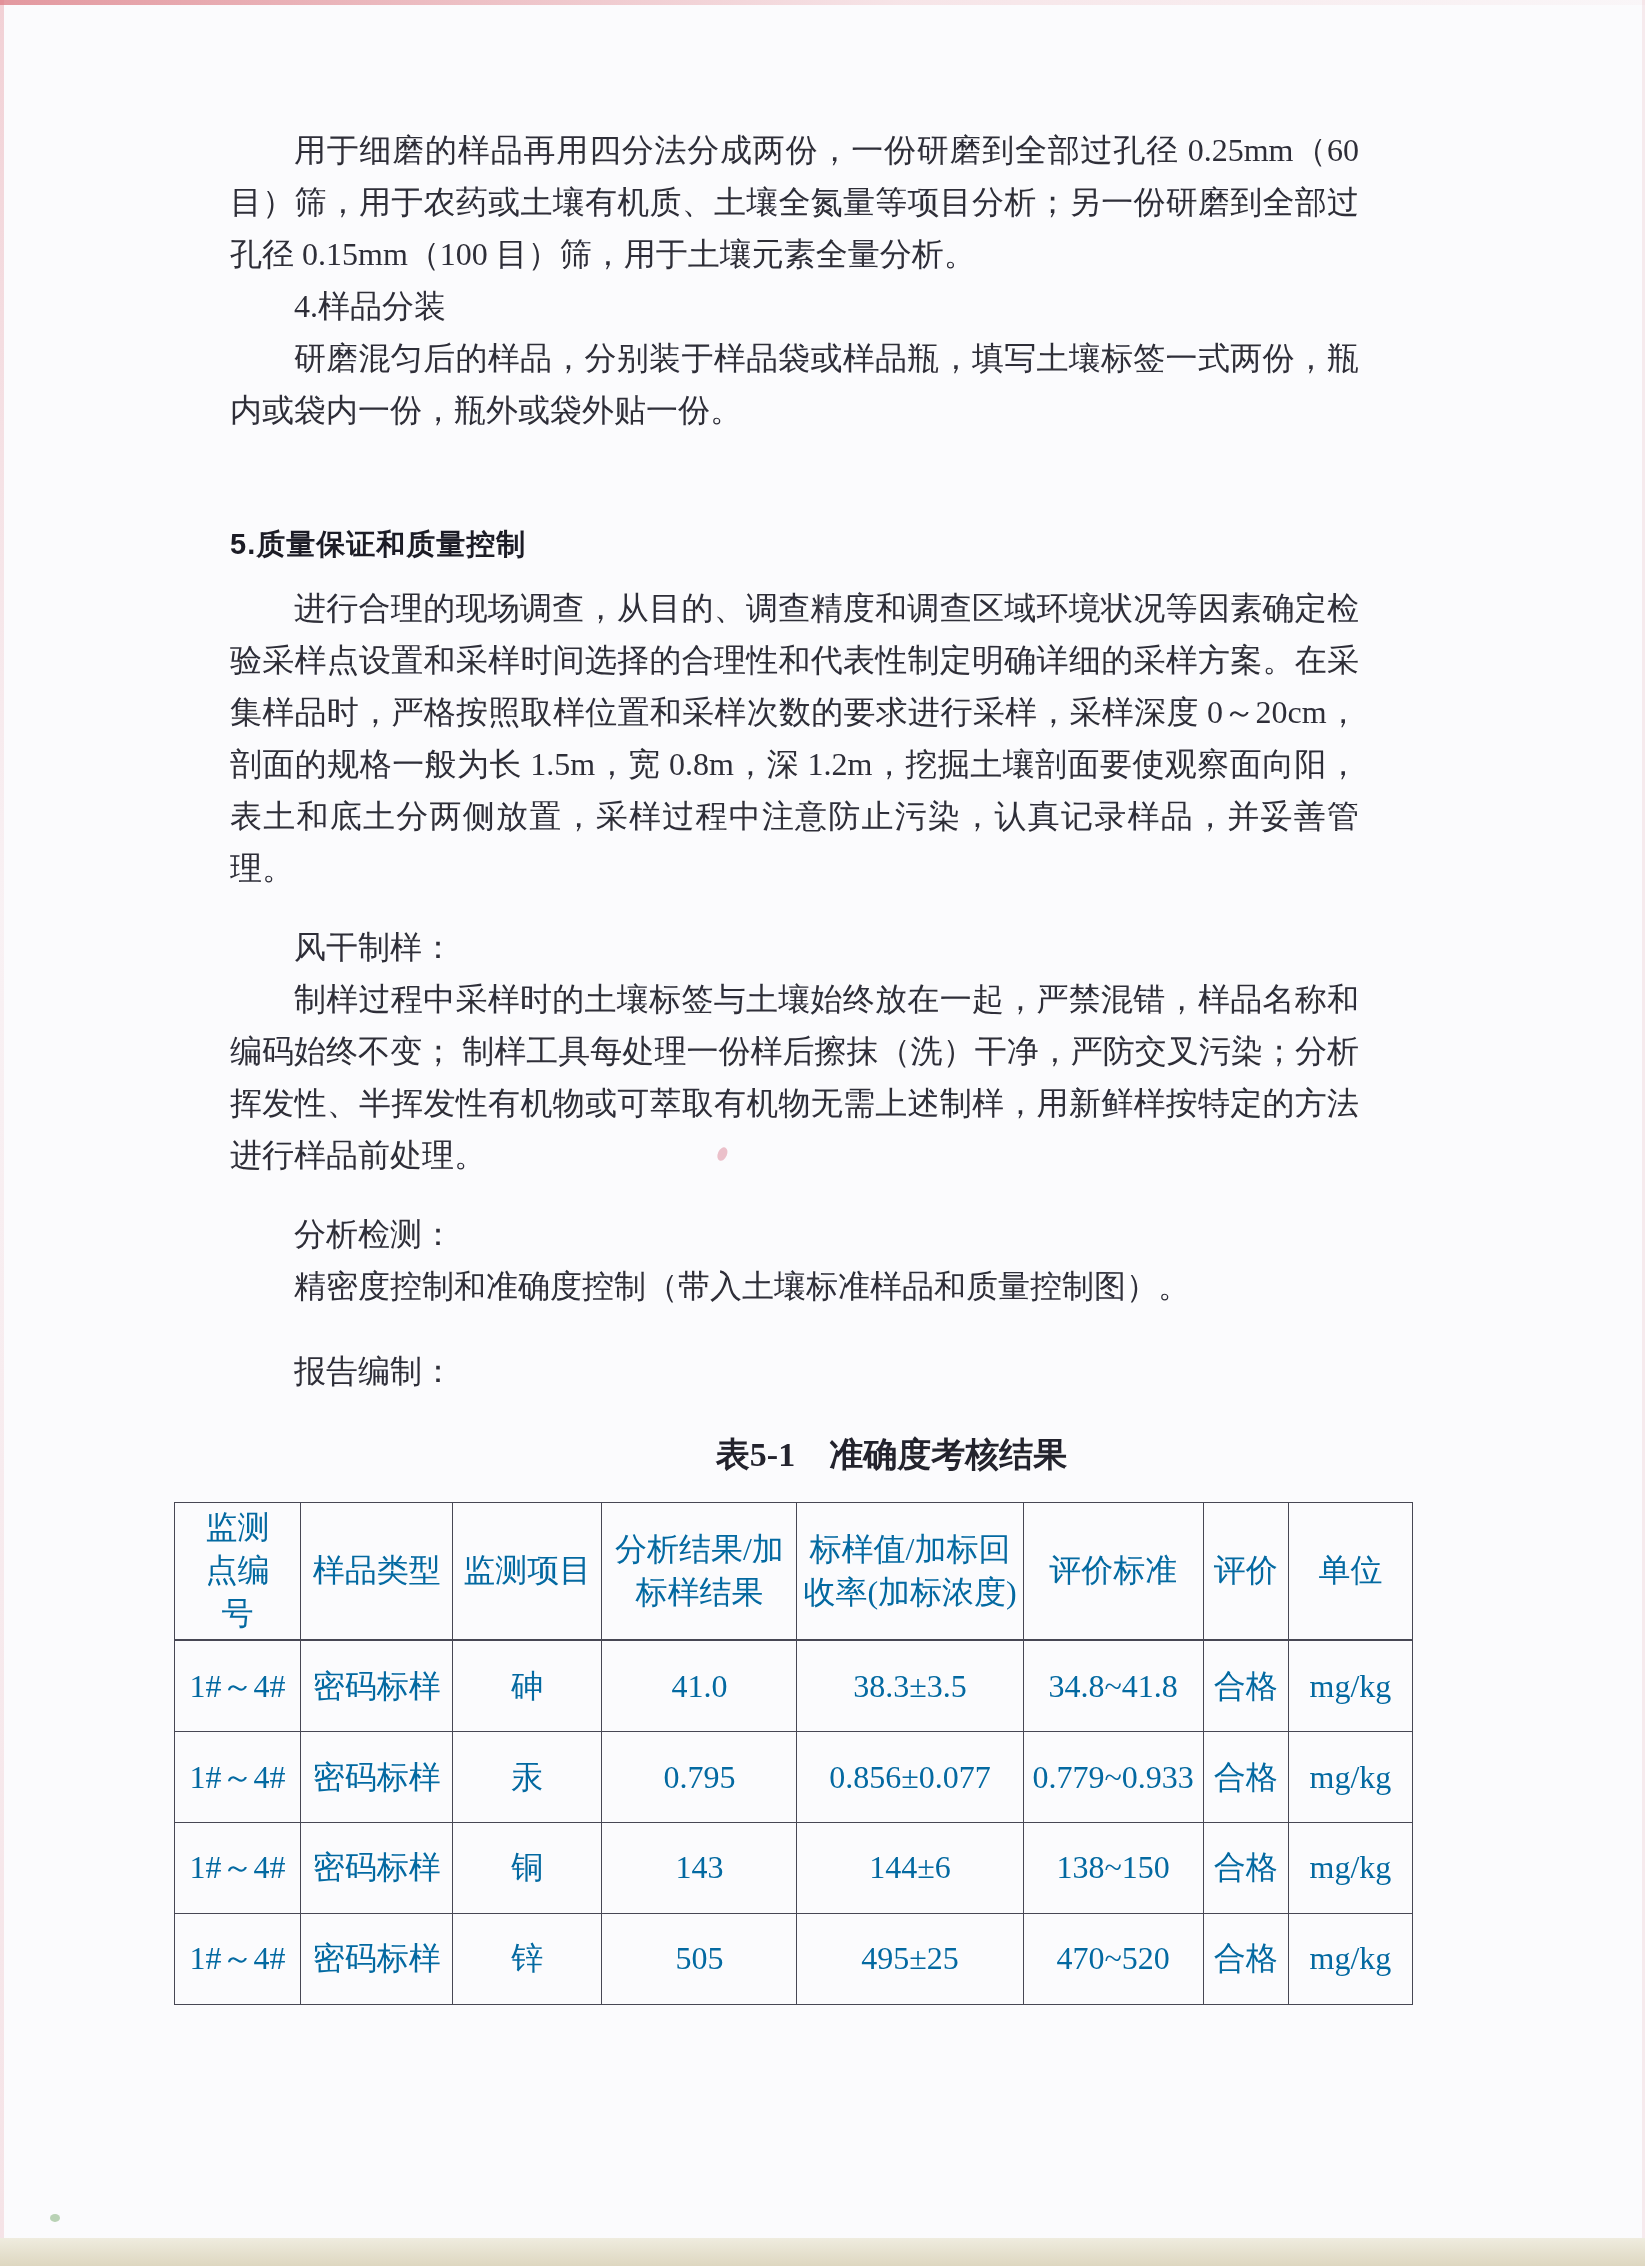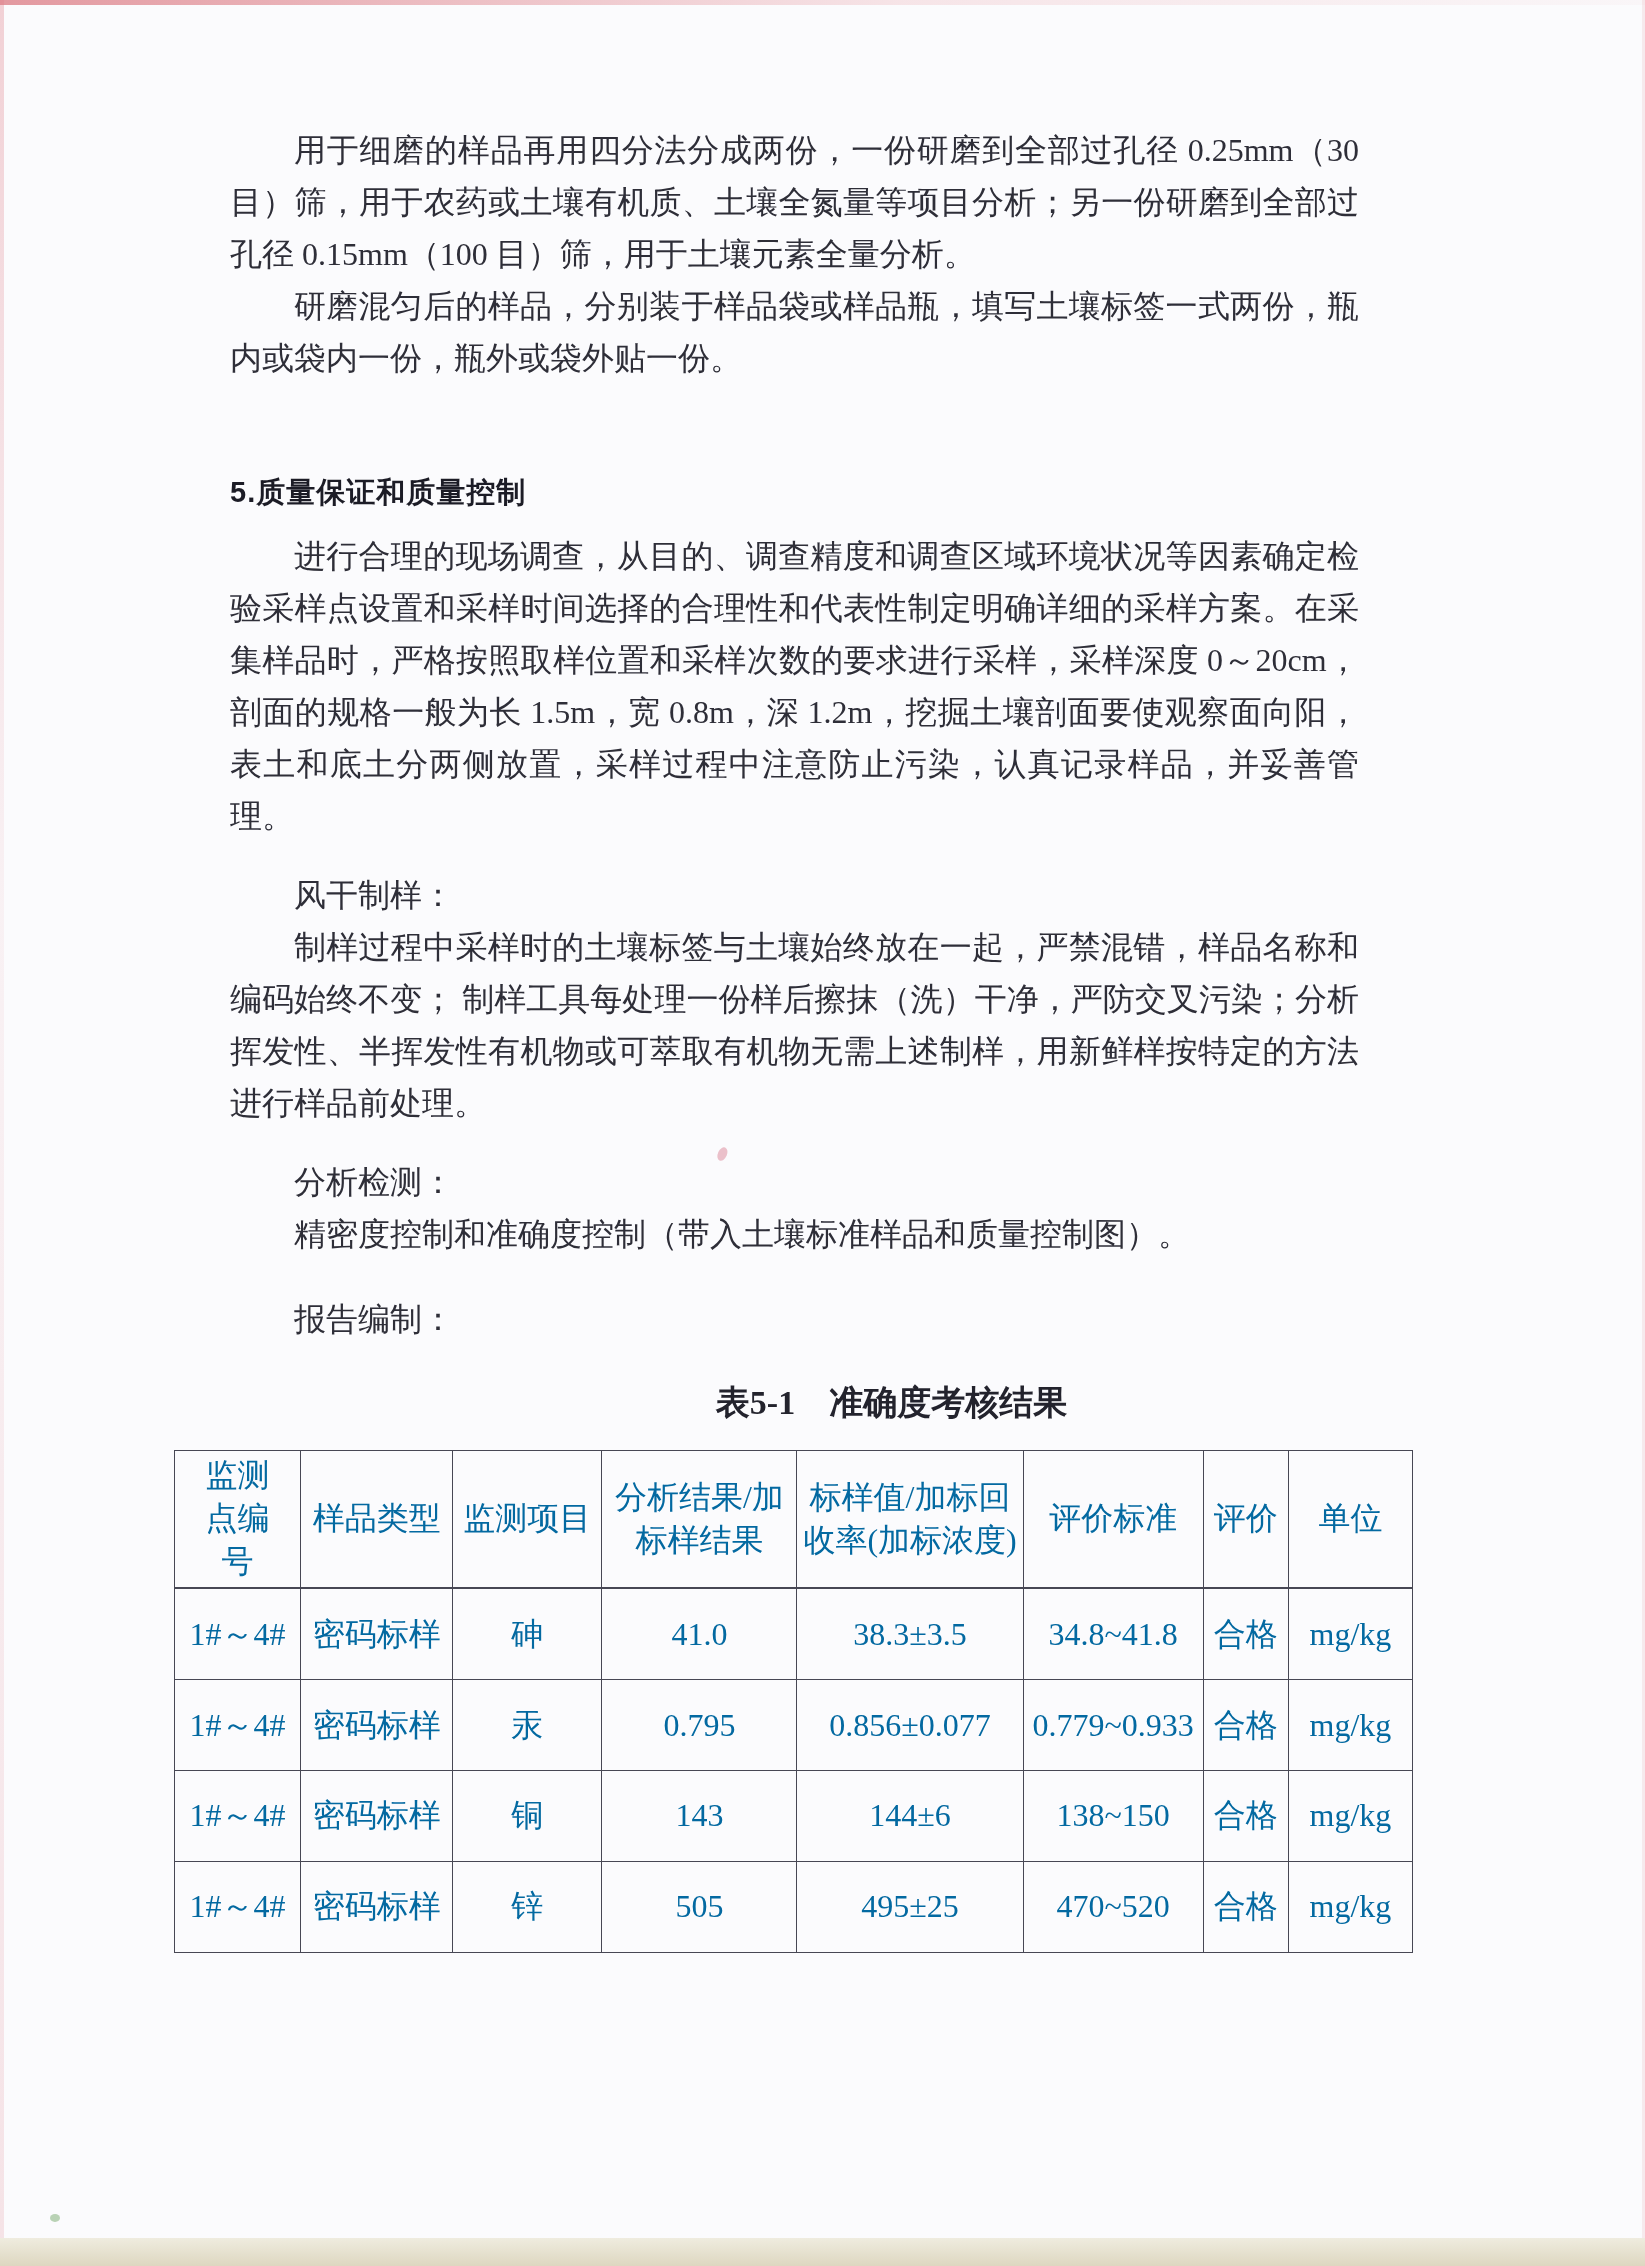--- a/index.html
+++ b/index.html
@@ -93,22 +93,23 @@
 
 <div class="page">
   <div class="scan-top-edge"></div>
   <div class="scan-left-edge"></div>
   <div class="scan-right-edge"></div>
   <div class="speck-pink"></div>
   <div class="speck-green"></div>
 
   <div class="content">
 
-    <p class="para">用于细磨的样品再用四分法分成两份，一份研磨到全部过孔径 0.25mm（30 目）筛，用于农药或土壤有机质、土壤全氮量等项目分析；另一份研磨到全部过孔径 0.15mm（100 目）筛，用于土壤元素全量分析。</p>
+    <p class="para">用于细磨的样品再用四分法分成两份，一份研磨到全部过孔径 0.25mm（60 目）筛，用于农药或土壤有机质、土壤全氮量等项目分析；另一份研磨到全部过孔径 0.15mm（100 目）筛，用于土壤元素全量分析。</p>
 
+    <p class="label-line">4.样品分装</p>
 
     <p class="para">研磨混匀后的样品，分别装于样品袋或样品瓶，填写土壤标签一式两份，瓶内或袋内一份，瓶外或袋外贴一份。</p>
 
     <h2 class="heading">5.质量保证和质量控制</h2>
 
     <p class="para">进行合理的现场调查，从目的、调查精度和调查区域环境状况等因素确定检验采样点设置和采样时间选择的合理性和代表性制定明确详细的采样方案。在采集样品时，严格按照取样位置和采样次数的要求进行采样，采样深度 0～20cm，剖面的规格一般为长 1.5m，宽 0.8m，深 1.2m，挖掘土壤剖面要使观察面向阳，表土和底土分两侧放置，采样过程中注意防止污染，认真记录样品，并妥善管理。</p>
 
     <p class="label-line sec-gap-a">风干制样：</p>
     <p class="para">制样过程中采样时的土壤标签与土壤始终放在一起，严禁混错，样品名称和编码始终不变； 制样工具每处理一份样后擦抹（洗）干净，严防交叉污染；分析挥发性、半挥发性有机物或可萃取有机物无需上述制样，用新鲜样按特定的方法进行样品前处理。</p>
 

